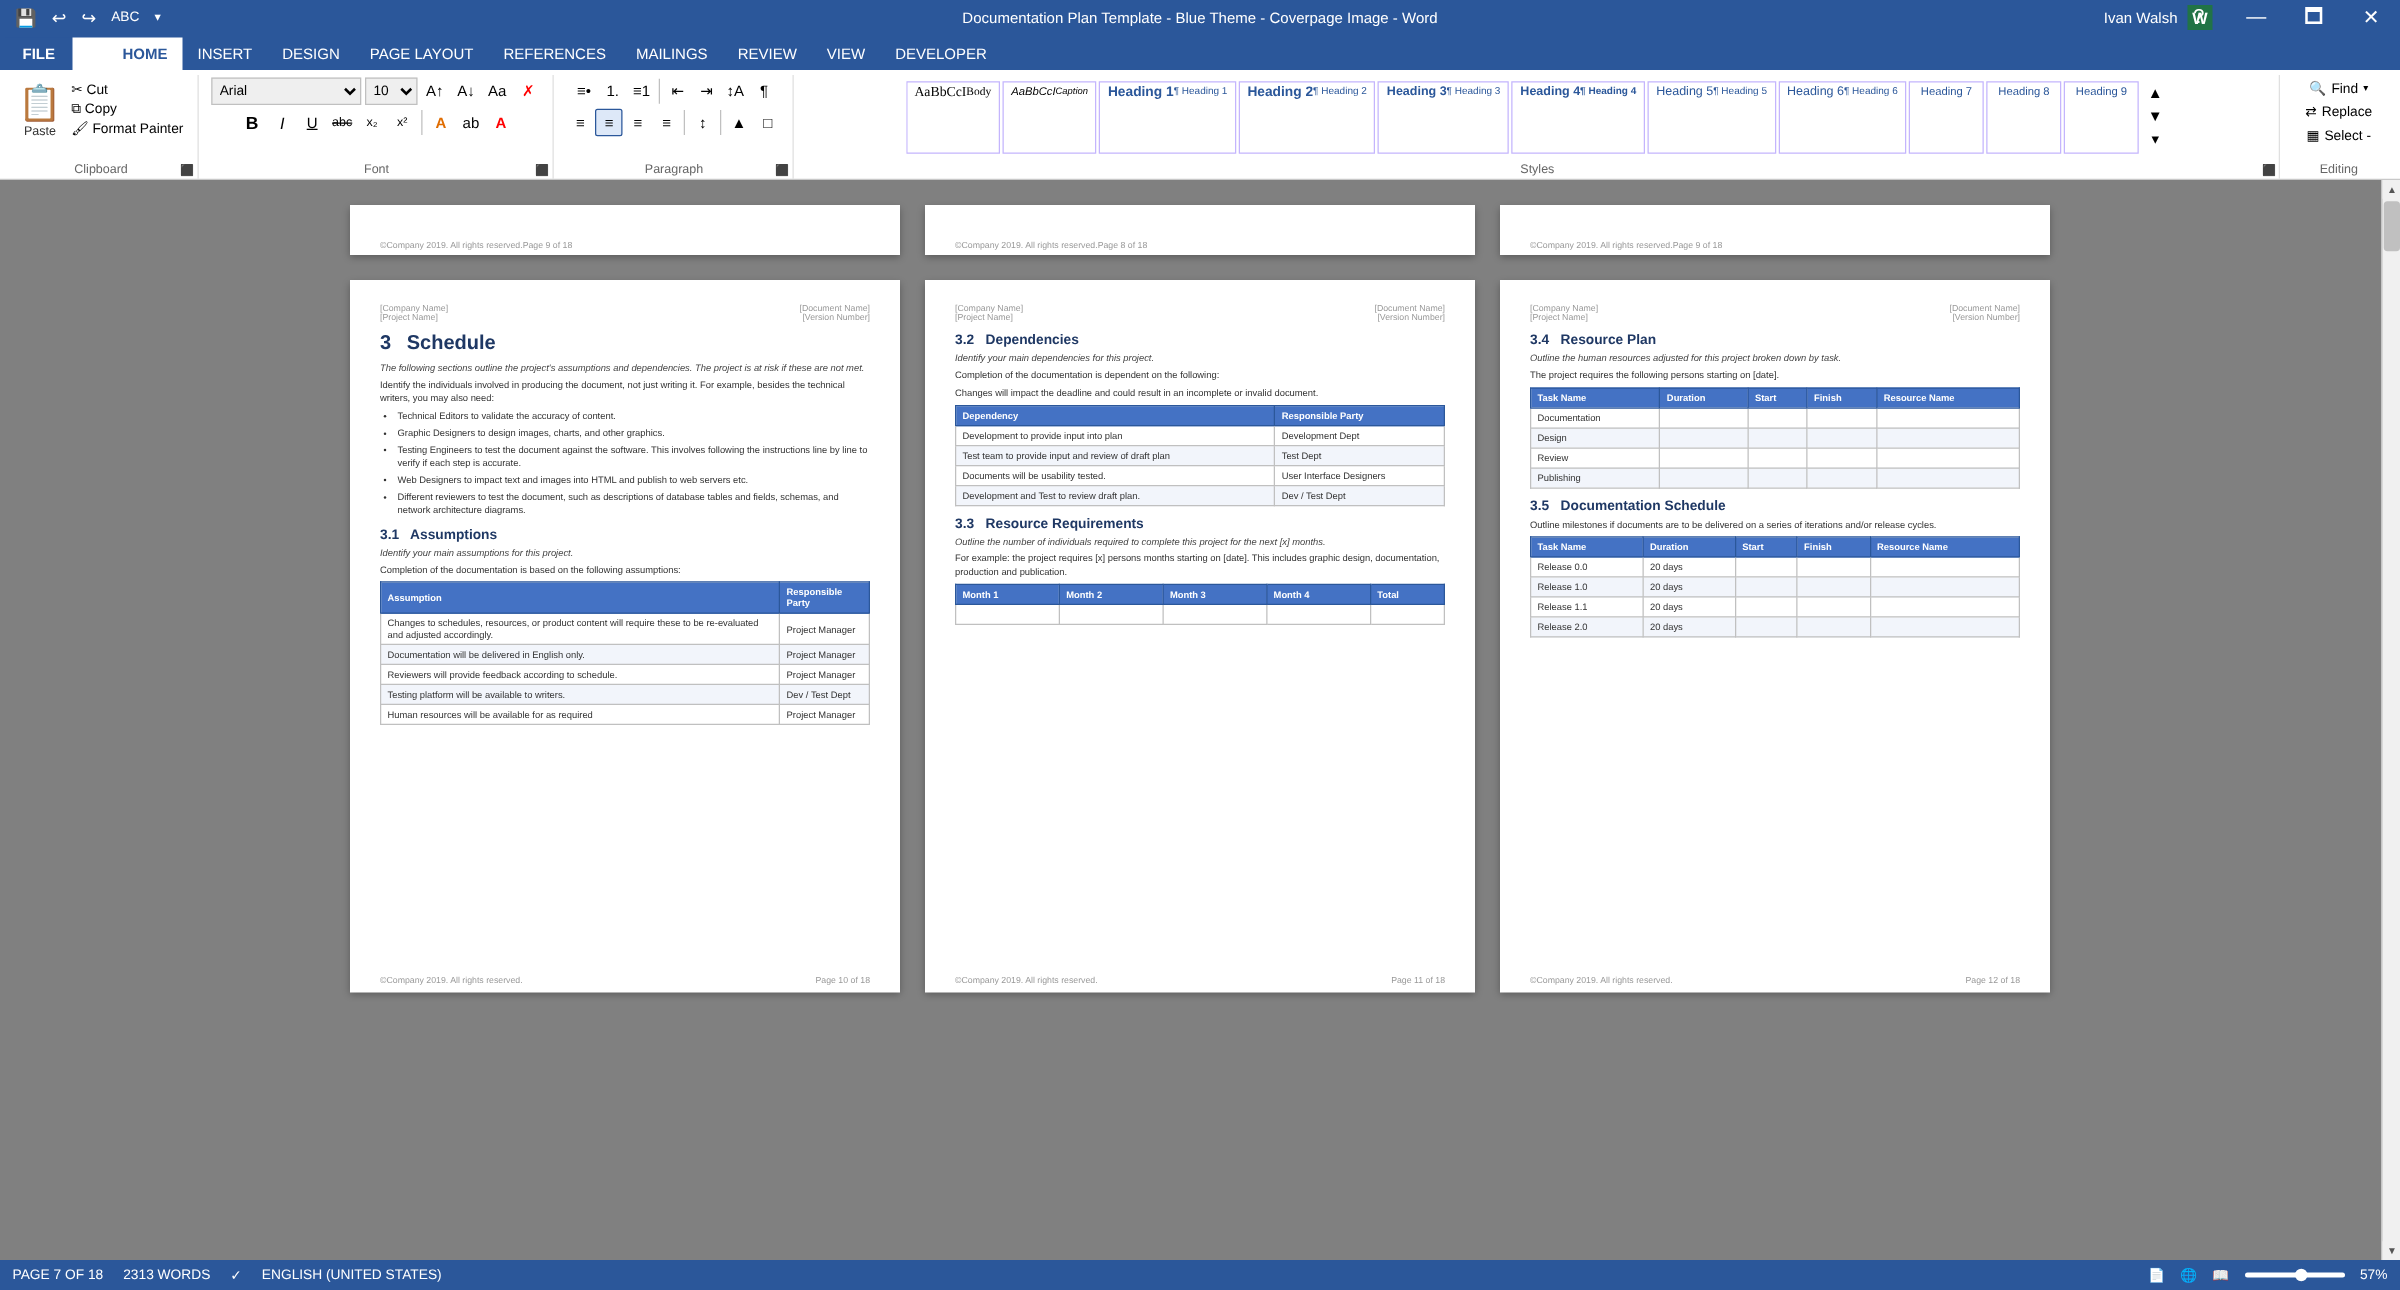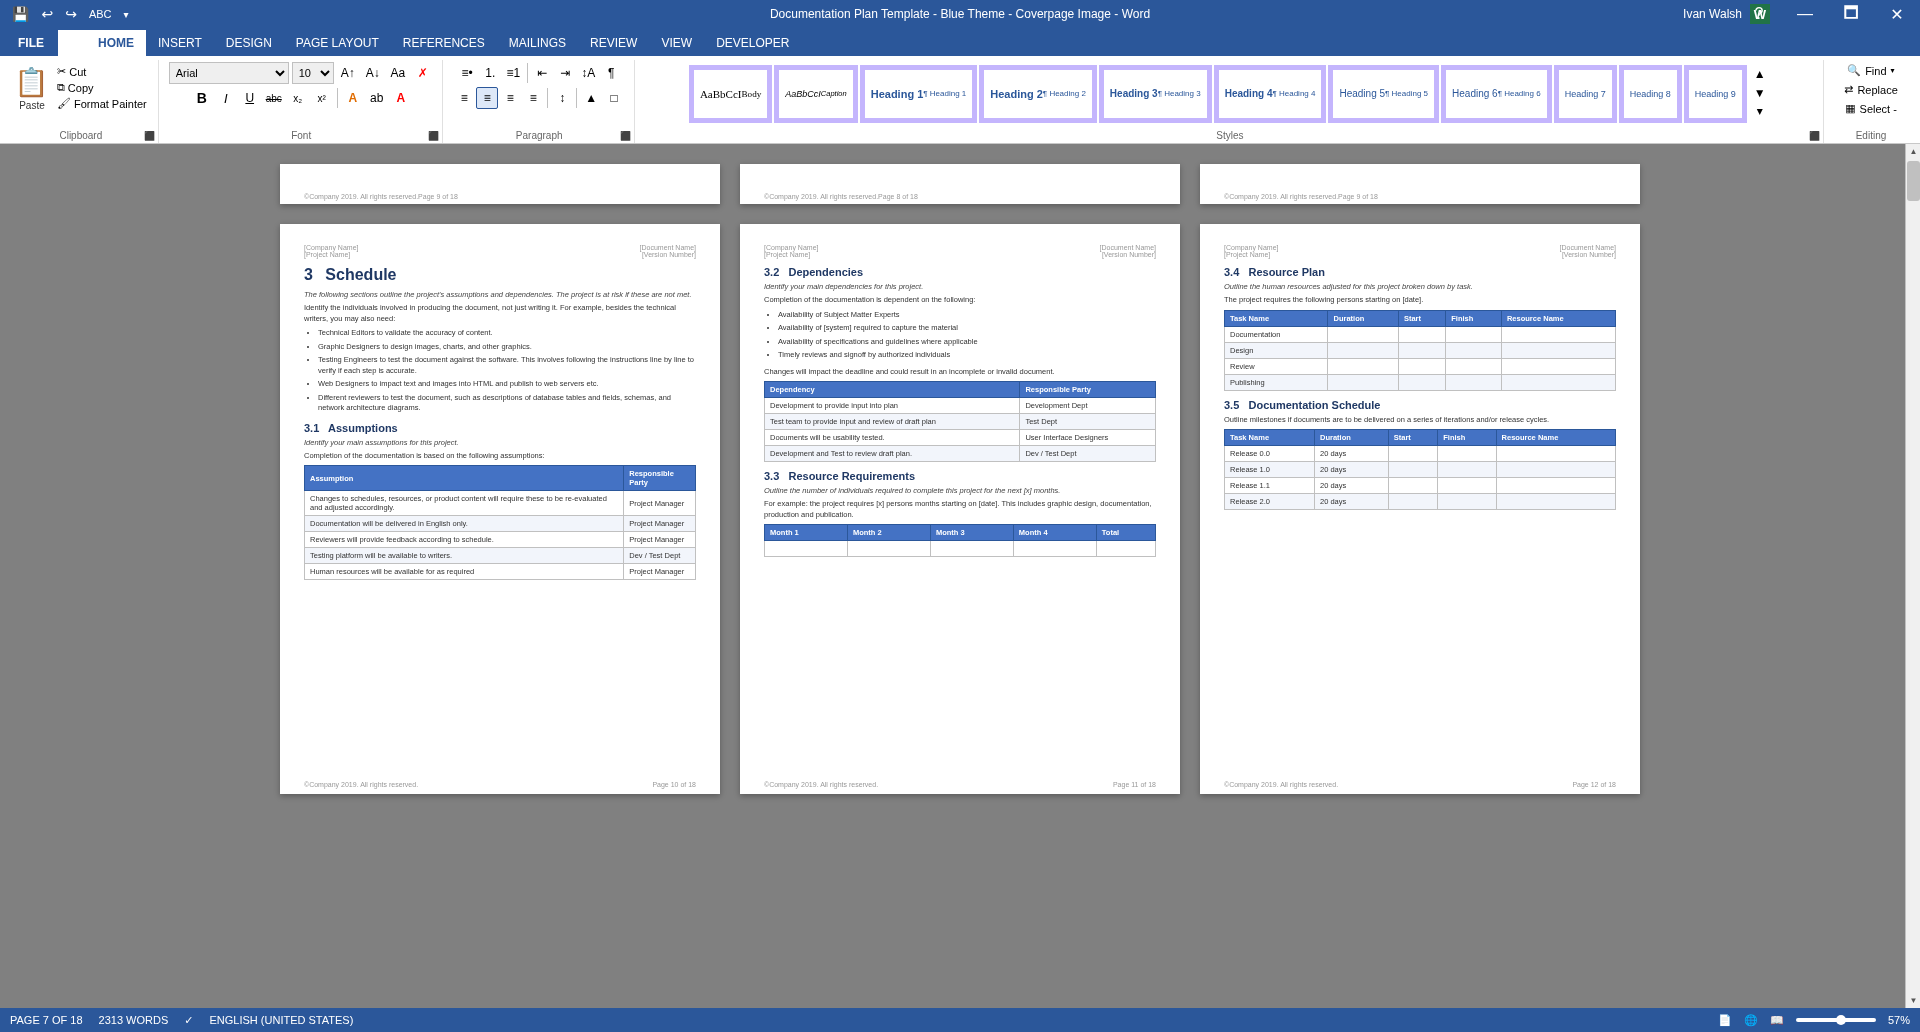--- a/index.html
+++ b/index.html
@@ -198,30 +198,30 @@
       justify-content: center;
       font-size: 12px;
       border-radius: 2px;
     }
     .font-format-row {
       display: flex;
       align-items: center;
       gap: 2px;
     }
     .style-item {
-      border: 5px solid #c4b5fd;
+      border: 1px solid #c4b5fd;
       padding: 2px 6px;
       font-size: 11px;
       cursor: pointer;
       white-space: nowrap;
       min-width: 60px;
       text-align: center;
       height: 58px;
       display: flex;
-      align-items: center;
+      align-items: flex-start;
       justify-content: center;
     }
 
     
     .editing-group .ribbon-group-content {
       flex-direction: column;
       gap: 2px;
     }
     .editing-btn {
       display: flex;
@@ -547,21 +547,21 @@
       <span style="font-size:9px;position:absolute;bottom:2px;right:2px;color:#888;cursor:pointer;">⬛</span>
     </div>
 
     <div class="ribbon-group" style="flex:1;min-width:0;">
       <div class="ribbon-group-content" style="overflow:hidden;gap:2px;">
         <div class="style-item" style="font-size:11px;font-family:Georgia;">AaBbCcI<br><small>Body</small></div>
         <div class="style-item" style="font-size:9px;font-style:italic;">AaBbCcI<br><small>Caption</small></div>
         <div class="style-item" style="font-size:11px;font-weight:bold;color:#2b579a;">Heading 1<br><small style="font-weight:normal;font-size:8px;">¶ Heading 1</small></div>
         <div class="style-item" style="font-size:11px;font-weight:bold;color:#2b579a;">Heading 2<br><small style="font-weight:normal;font-size:8px;">¶ Heading 2</small></div>
         <div class="style-item" style="font-size:10px;font-weight:bold;color:#2b579a;">Heading 3<br><small style="font-weight:normal;font-size:8px;">¶ Heading 3</small></div>
-        <div class="style-item" style="font-size:10px;font-weight:bold;color:#2b579a;">Heading 4<br><small style="font-weight:normal;font-size:8px;">¶ Heading 4</small></div>
+        <div class="style-item" style="font-size:10px;font-weight:bold;color:#2b579a;">Heading 4<br><small style="font-weight:bold;font-size:8px;">¶ Heading 4</small></div>
         <div class="style-item" style="font-size:10px;color:#2b579a;">Heading 5<br><small style="font-size:8px;">¶ Heading 5</small></div>
         <div class="style-item" style="font-size:10px;color:#2b579a;">Heading 6<br><small style="font-size:8px;">¶ Heading 6</small></div>
         <div class="style-item" style="font-size:9px;color:#2b579a;">Heading 7</div>
         <div class="style-item" style="font-size:9px;color:#2b579a;">Heading 8</div>
         <div class="style-item" style="font-size:9px;color:#2b579a;">Heading 9</div>
         <div style="display:flex;flex-direction:column;justify-content:space-between;height:58px;padding-bottom:2px;">
           <button class="ribbon-btn-small">▲</button>
           <button class="ribbon-btn-small">▼</button>
           <button class="ribbon-btn-small">▾</button>
         </div>
@@ -697,26 +697,20 @@
         </div>
       </div>
 
       <div class="sub-heading">
         <span>3.2</span>&nbsp;&nbsp;
         <span>Dependencies</span>
       </div>
       <p class="italic-note">Identify your main dependencies for this project.</p>
       <p class="body-text">Completion of the documentation is dependent on the following:</p>
 
-      <ul class="bullet-list">
-        <li>Availability of Subject Matter Experts</li>
-        <li>Availability of [system] required to capture the material</li>
-        <li>Availability of specifications and guidelines where applicable</li>
-        <li>Timely reviews and signoff by authorized individuals</li>
-      </ul>
 
       <p class="body-text">Changes will impact the deadline and could result in an incomplete or invalid document.</p>
 
       <table class="doc-table">
         <thead>
           <tr>
             <th>Dependency</th>
             <th>Responsible Party</th>
           </tr>
         </thead>

